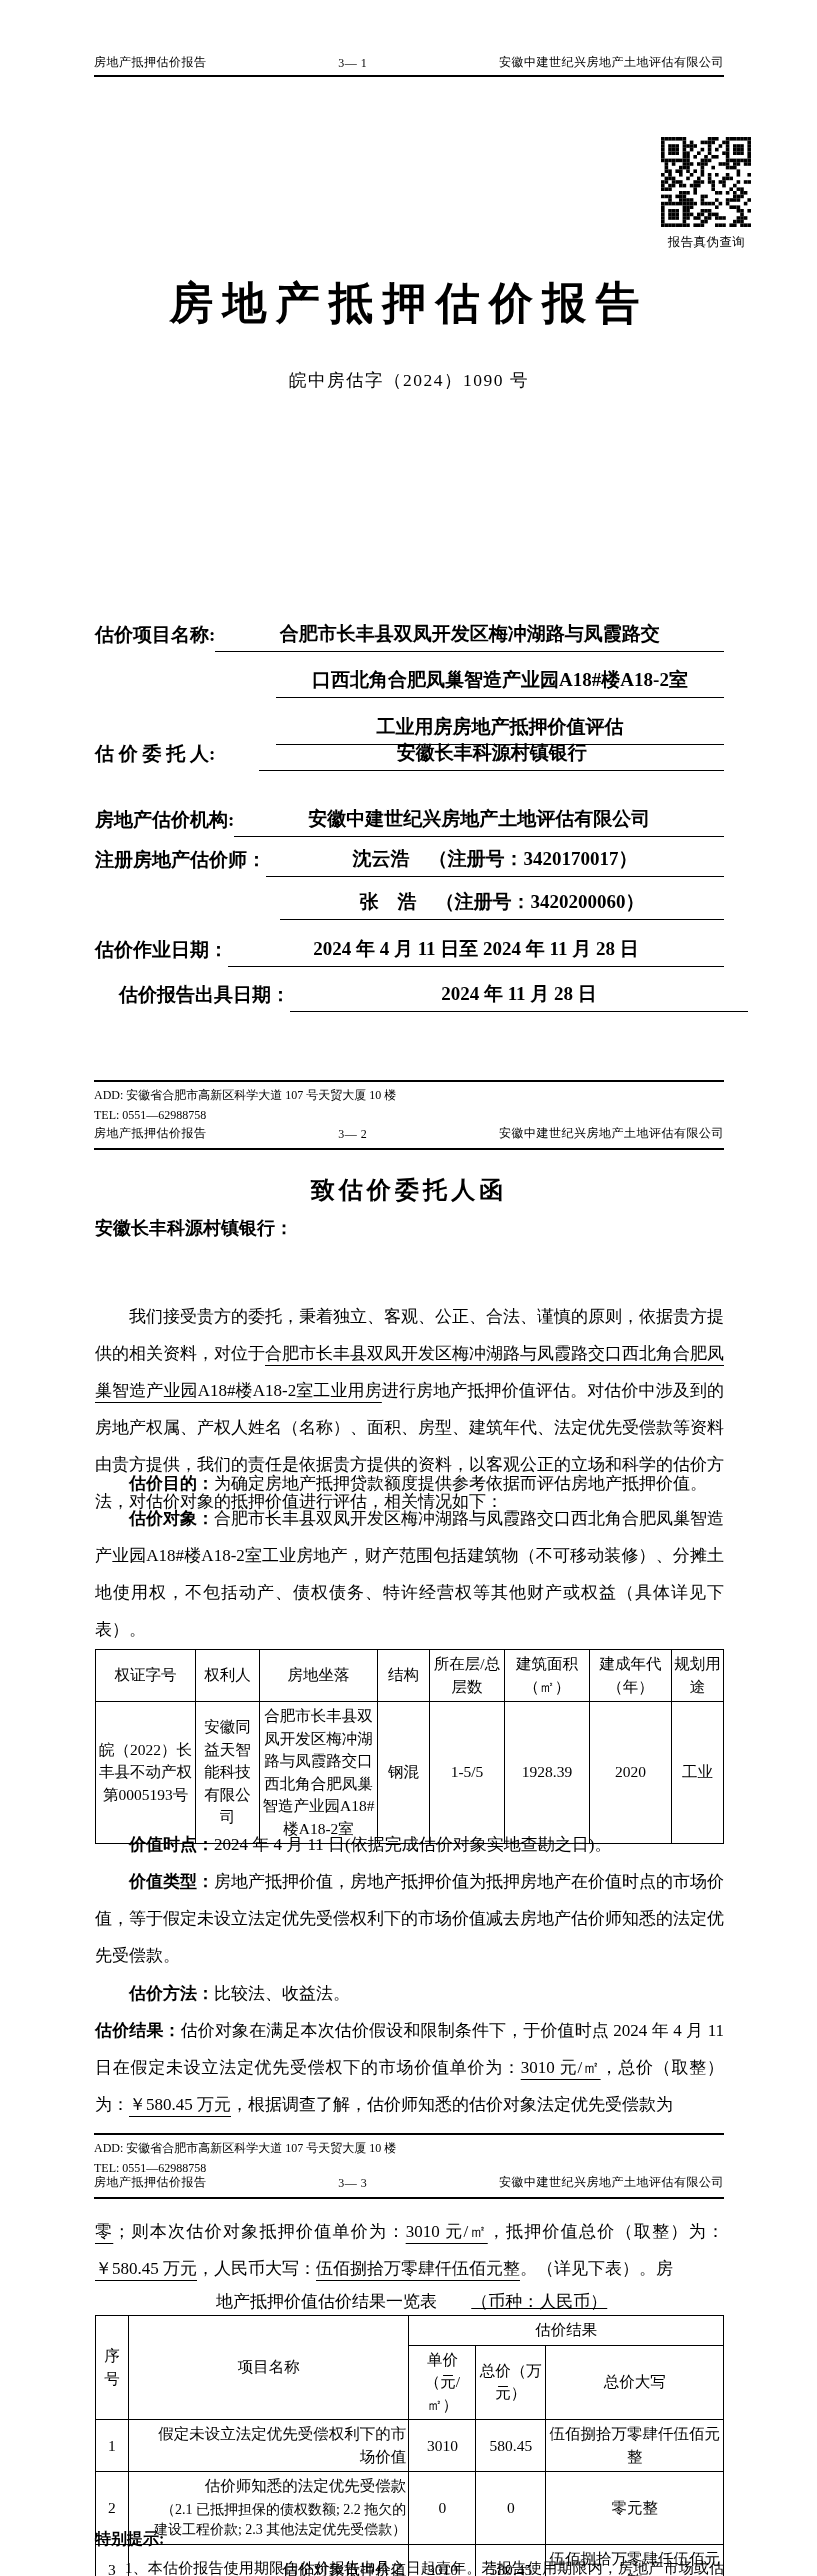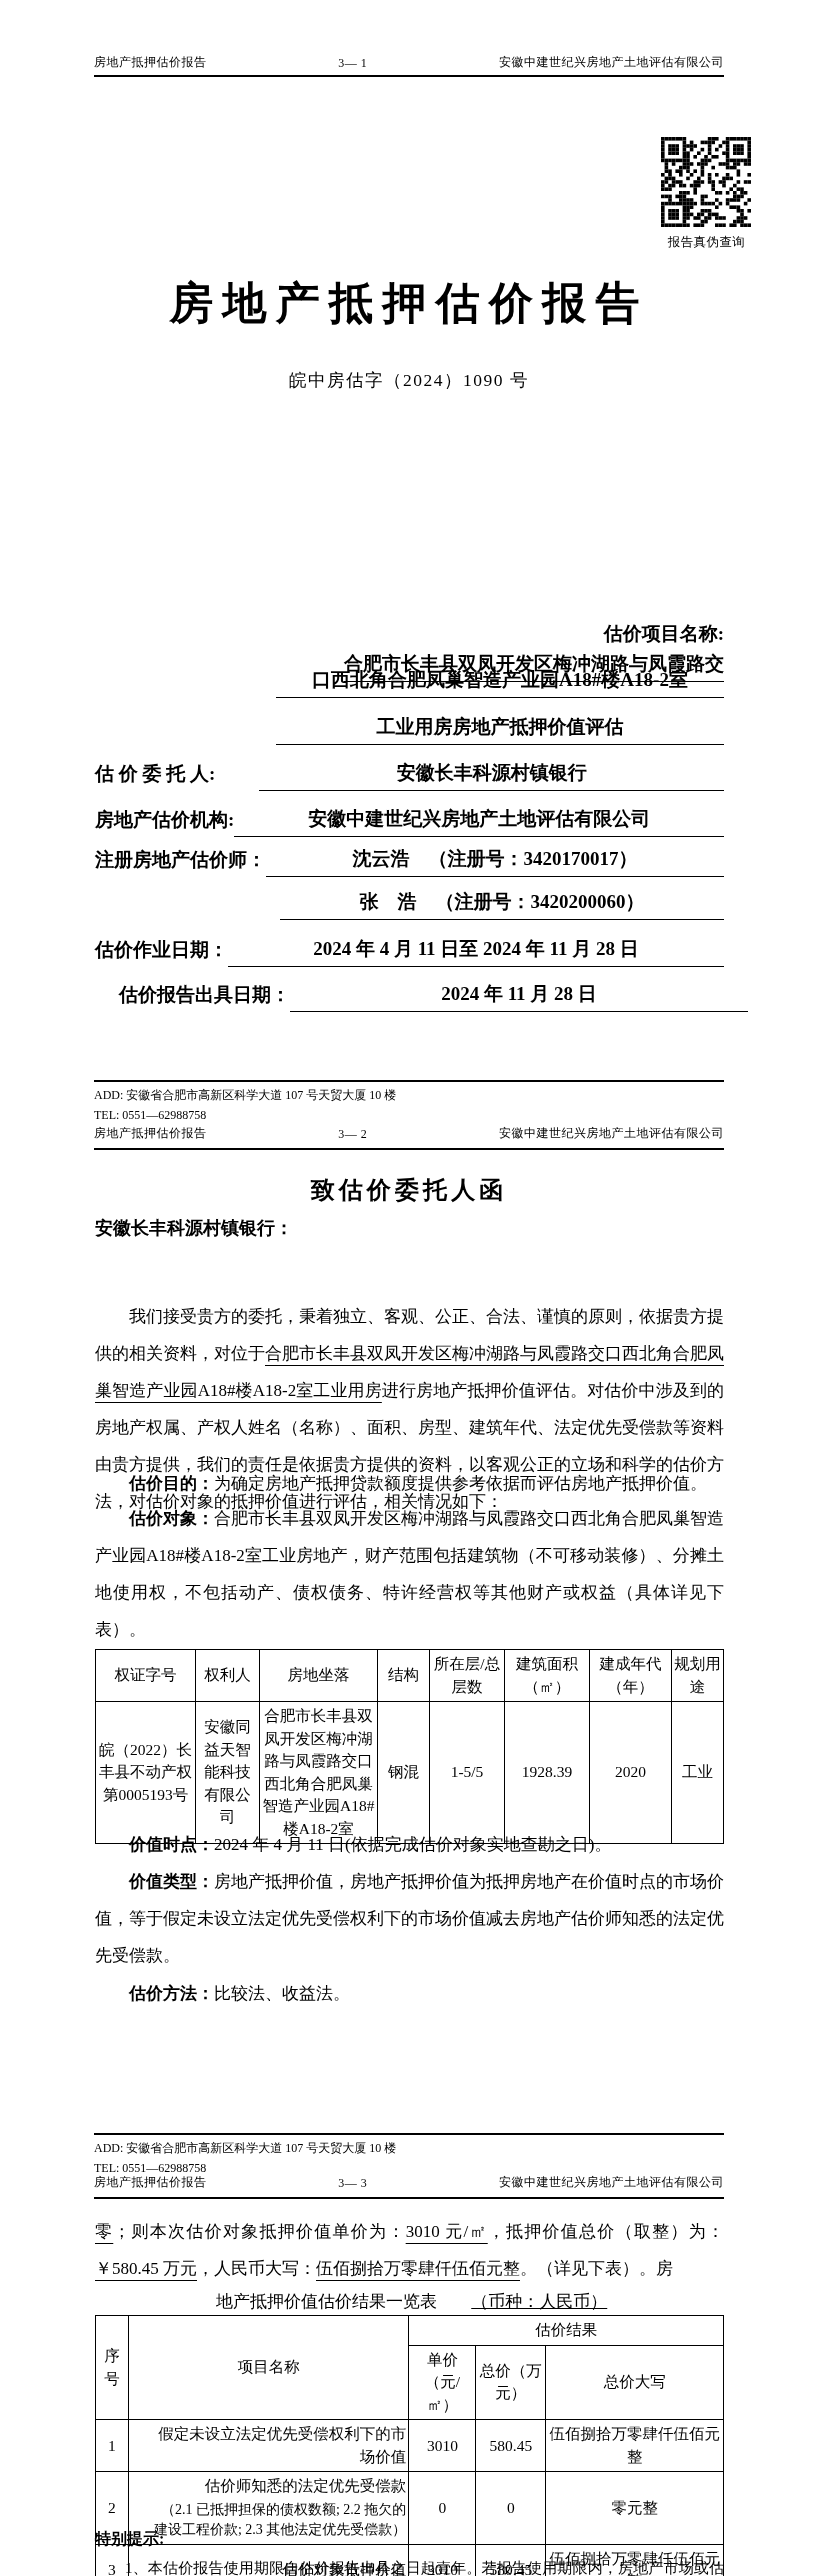--- a/index.html
+++ b/index.html
@@ -361,33 +361,33 @@
         <rect x="168" y="119" width="7" height="7"></rect>
         <rect x="168" y="140" width="7" height="7"></rect>
         <rect x="168" y="168" width="7" height="7"></rect>
       </svg>
     <div class="qrcap">报告真伪查询</div>
   </div>
 
   <div class="main-title" style="top:274px;">房地产抵押估价报告</div>
   <div class="doc-no" style="top:368px;">皖中房估字（2024）1090 号</div>
 
-  <div class="field" style="top:621px;flex-direction:column;">
+  <div class="field" style="top:621px;">
     <span class="lbl">估价项目名称:</span>
     <span class="val left">合肥市长丰县双凤开发区梅冲湖路与凤霞路交</span>
   </div>
   <div class="field" style="top:667px;">
     <span class="sp"></span>
     <span class="val left">口西北角合肥凤巢智造产业园A18#楼A18-2室</span>
   </div>
   <div class="field" style="top:714px;">
     <span class="sp"></span>
     <span class="val left">工业用房房地产抵押价值评估</span>
   </div>
-  <div class="field" style="top:760px;gap:44px;">
+  <div class="field" style="top:740px;gap:44px;">
     <span class="lbl">估 价 委 托 人:</span>
     <span class="val">安徽长丰科源村镇银行</span>
   </div>
   <div class="field" style="top:806px;">
     <span class="lbl">房地产估价机构:</span>
     <span class="val">安徽中建世纪兴房地产土地评估有限公司</span>
   </div>
   <div class="field" style="top:846px;">
     <span class="lbl">注册房地产估价师：</span>
     <span class="val">沈云浩　（注册号：3420170017）</span>
@@ -473,20 +473,23 @@
   </div>
 
   <div class="body-par indent" style="top:1863px;">
     <b>价值类型：</b><span>房地产抵押价值，房地产抵押价值为抵押房地产在价值时点的市场价值，等于假定未设立法定优先受偿权利下的市场价值减去房地产估价师知悉的法定优先受偿款。</span>
   </div>
 
   <div class="body-par indent" style="top:1975px;">
     <b>估价方法：</b><span>比较法、收益法。</span>
   </div>
 
+  <div class="body-par" style="top:2012px;">
+    <b>估价结果：</b><span>估价对象在满足本次估价假设和限制条件下，于价值时点 2024 年 4 月 11 日在假定未设立法定优先受偿权下的市场价值单价为：</span><span class="u">3010 元/㎡</span><span>，总价（取整）为：</span><span class="u">￥580.45 万元</span><span>，根据调查了解，估价师知悉的估价对象法定优先受偿款为</span>
+  </div>
 
   <div class="hline" style="top:2133px;"></div>
   <div class="pagefoot" style="top:2139px;">
     <div>ADD: 安徽省合肥市高新区科学大道 107 号天贸大厦 10 楼</div>
     <div>TEL: 0551—62988758</div>
   </div>
 
   <div class="pagehead" style="top:2174px;">
     <span>房地产抵押估价报告</span>
     <span>3— 3</span>

